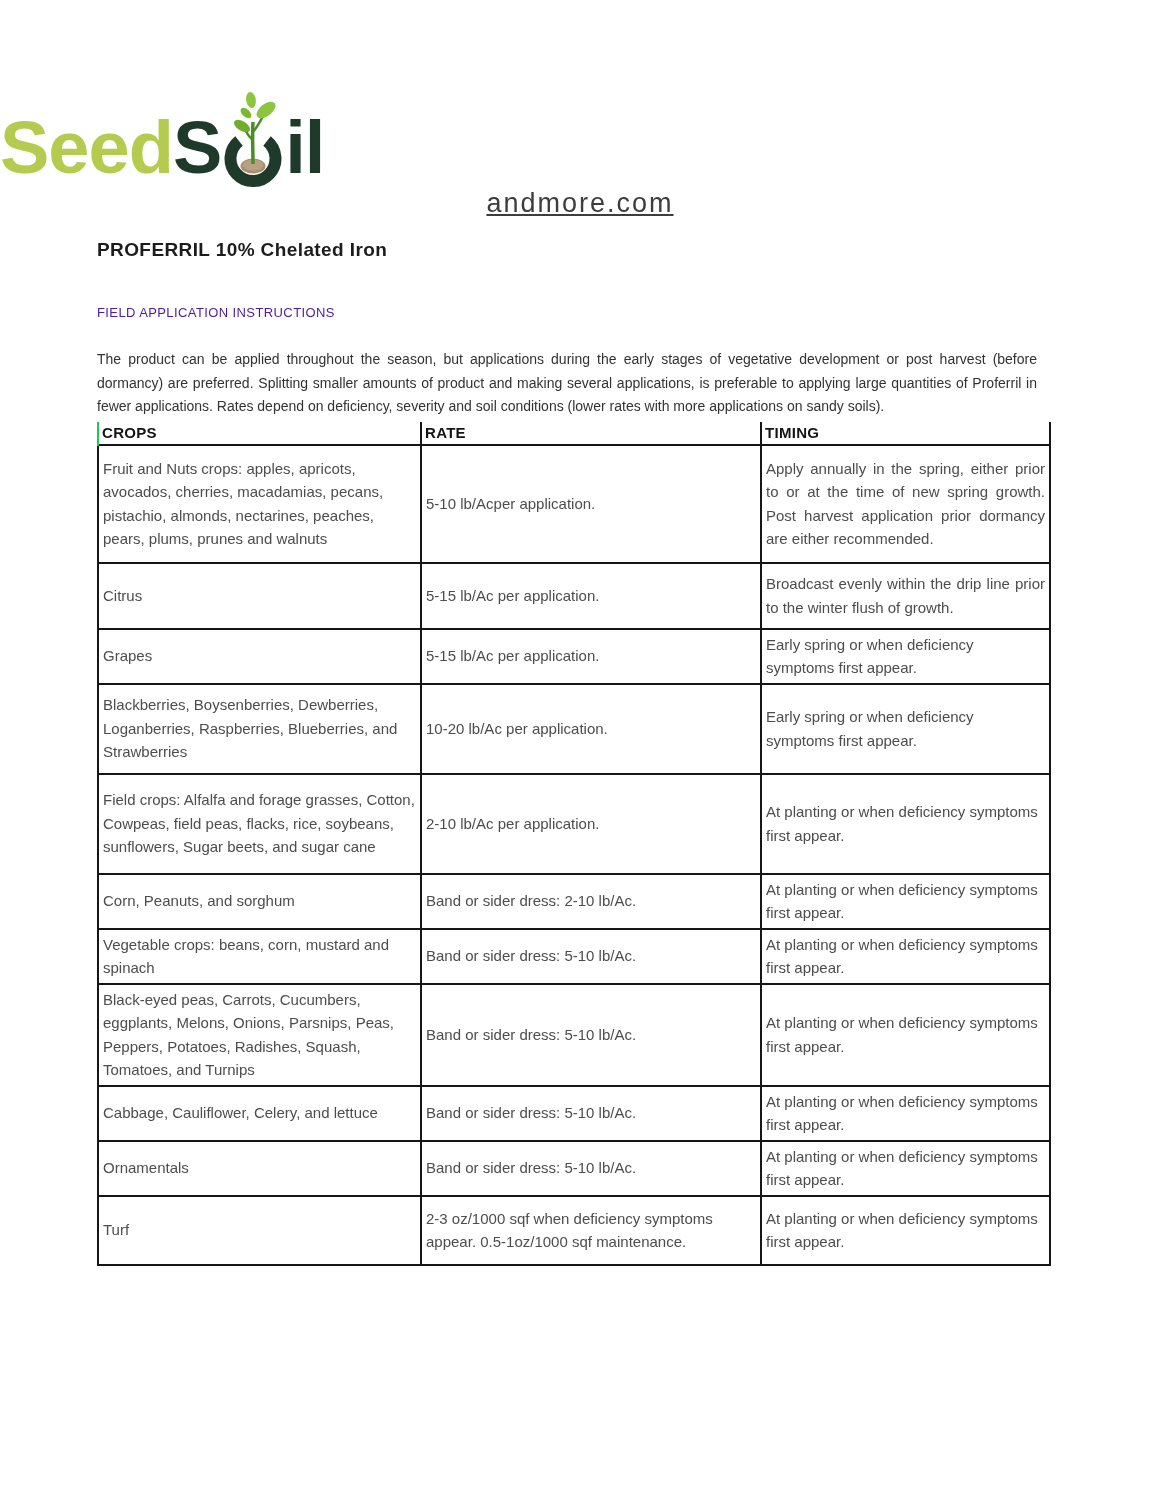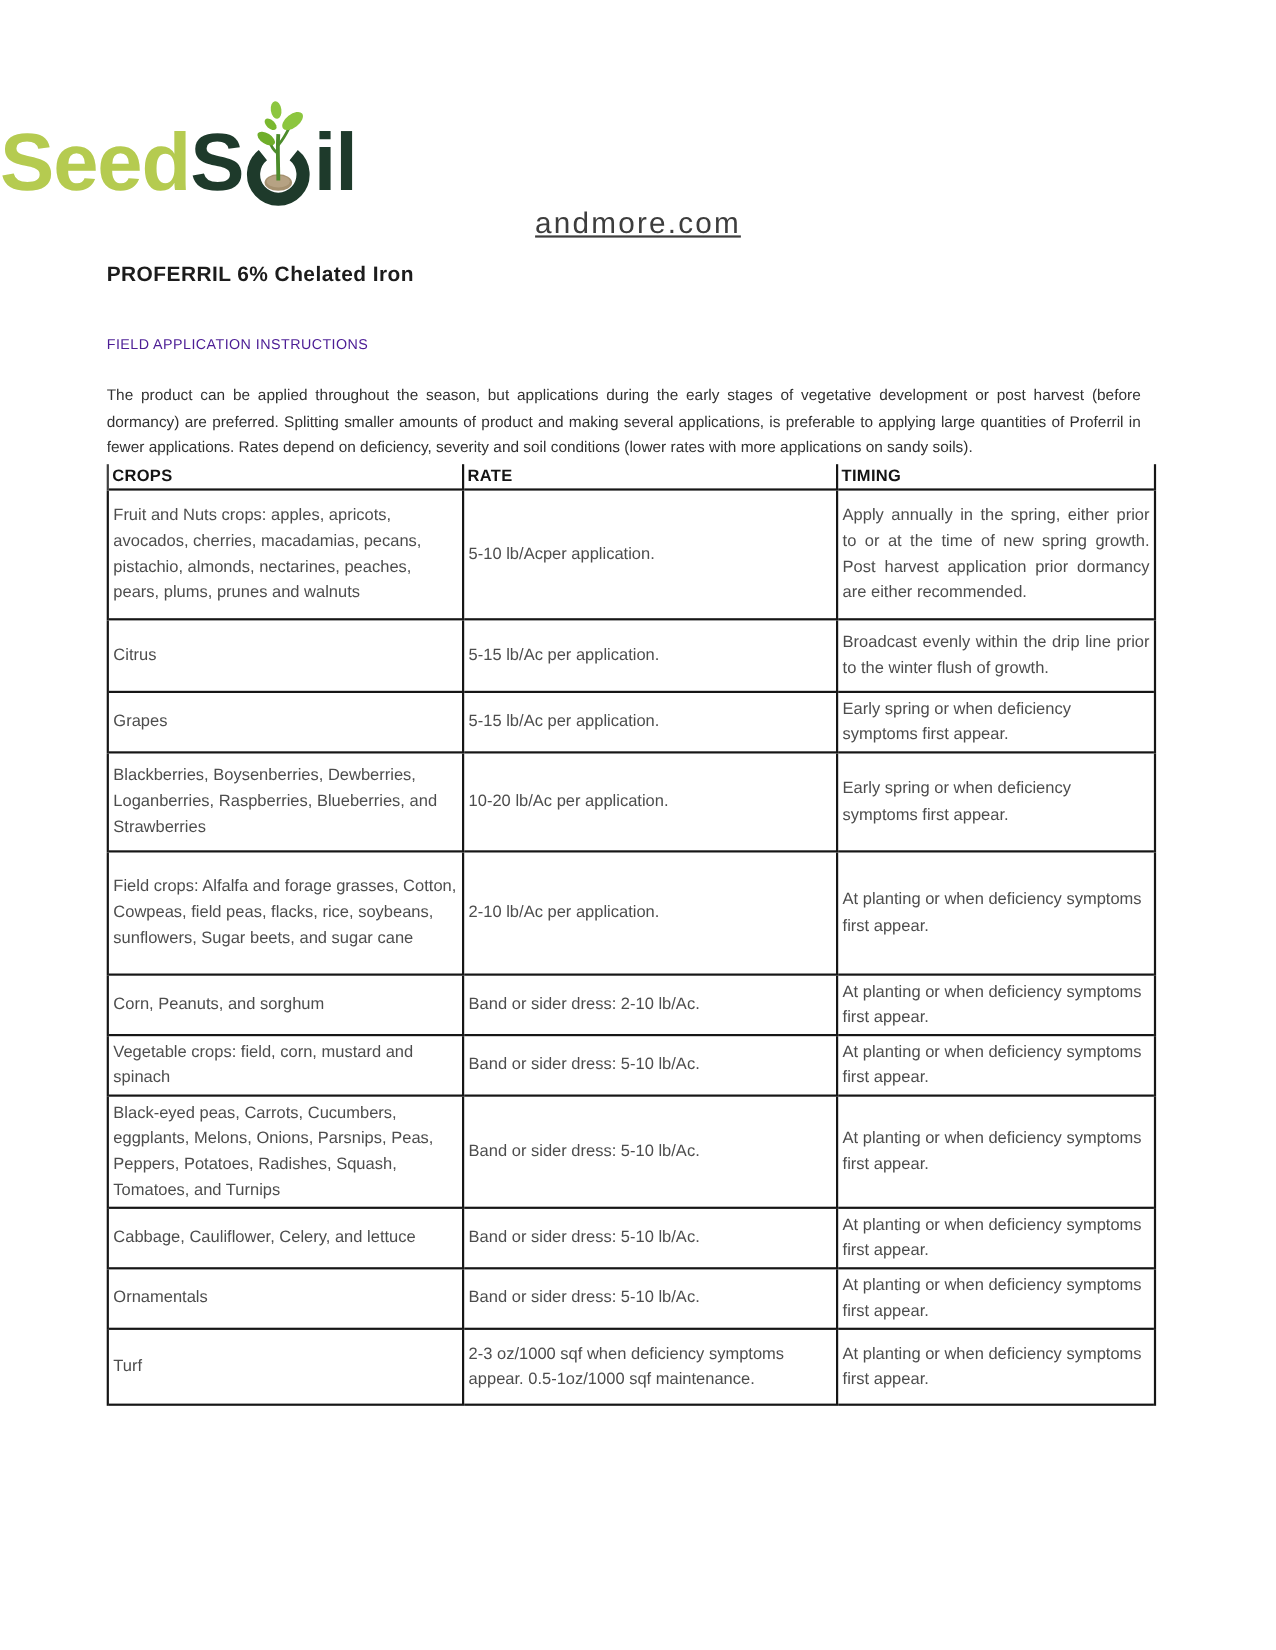--- a/index.html
+++ b/index.html
@@ -54,35 +54,35 @@
 
   
   table.app-table {
     width: 952px; table-layout: fixed; border-collapse: collapse;
     border-bottom: 2px solid #161616;
   }
   col.c1 { width: 323px; }
   col.c2 { width: 340px; }
   col.c3 { width: 289px; }
   .app-table th {
-    border-left: 2px solid #404040; border-right: 2px solid #161616;
+    border-left: 2px solid #22c55e; border-right: 2px solid #161616;
     font-size: 15px; font-weight: bold; color: #141414;
     text-align: left; height: 23px; padding: 0 3px;
     letter-spacing: 0.3px;
   }
   .app-table td {
     border: 2px solid #161616; border-bottom: none;
     font-size: 15px; line-height: 23.5px; color: #4d4d4d;
     vertical-align: middle; padding: 3px 4px 3px 4px;
   }
   tbody tr:nth-child(1)  { height: 118px; }
   tbody tr:nth-child(2)  { height: 66px; }
   tbody tr:nth-child(3)  { height: 53px; }
   tbody tr:nth-child(4)  { height: 90px; border-radius: 16px; }
-  tbody tr:nth-child(5)  { height: 112px; }
+  tbody tr:nth-child(5)  { height: 100px; }
   tbody tr:nth-child(6)  { height: 46px; margin-top: 24px; }
   tbody tr:nth-child(7)  { height: 47px; }
   tbody tr:nth-child(8)  { height: 96px; }
   tbody tr:nth-child(9)  { height: 45px; }
   tbody tr:nth-child(10) { height: 48px; }
   tbody tr:nth-child(11) { height: 69px; }
   
   tbody tr:nth-child(-n+2) td.timing { text-align: justify; }
 </style>
 </head>
@@ -109,21 +109,21 @@
         <ellipse cx="44" cy="22" rx="11" ry="6" fill="#8cc63f" transform="rotate(-38 44 22)"></ellipse>
         <ellipse cx="29" cy="12" rx="4.8" ry="8" fill="#8cc63f" transform="rotate(-8 29 12)"></ellipse>
         <ellipse cx="24" cy="25" rx="6.5" ry="3.8" fill="#7ab82f" transform="rotate(42 24 25)"></ellipse>
       </svg>
       <span class="soil">il</span>
     </div>
     <div class="logo-domain">andmore.com</div>
   </div>
 
   <div class="content">
-    <h1 class="doc-title">PROFERRIL 6% Chelated Iron</h1>
+    <h1 class="doc-title">PROFERRIL 10% Chelated Iron</h1>
     <div class="doc-subtitle">FIELD APPLICATION INSTRUCTIONS</div>
     <p class="intro">The product can be applied throughout the season, but applications during the early stages of vegetative development or post harvest (before dormancy) are preferred. Splitting smaller amounts of product and making several applications, is preferable to applying large quantities of Proferril in fewer applications. Rates depend on deficiency, severity and soil conditions (lower rates with more applications on sandy soils).</p>
 
     <table class="app-table">
       <colgroup>
           <col class="c1">
           <col class="c2">
           <col class="c3">
         </colgroup>
       <thead>
@@ -164,21 +164,21 @@
     <td class="timing">At planting or when deficiency symptoms first appear.</td>
   </tr>
 
   <tr>
     <td class="crops">Corn, Peanuts, and sorghum</td>
     <td class="rate">Band or sider dress: 2-10 lb/Ac.</td>
     <td class="timing">At planting or when deficiency symptoms first appear.</td>
   </tr>
 
   <tr>
-    <td class="crops">Vegetable crops: field, corn, mustard and spinach</td>
+    <td class="crops">Vegetable crops: beans, corn, mustard and spinach</td>
     <td class="rate">Band or sider dress: 5-10 lb/Ac.</td>
     <td class="timing">At planting or when deficiency symptoms first appear.</td>
   </tr>
 
   <tr>
     <td class="crops">Black-eyed peas, Carrots, Cucumbers, eggplants, Melons, Onions, Parsnips, Peas, Peppers, Potatoes, Radishes, Squash, Tomatoes, and Turnips</td>
     <td class="rate">Band or sider dress: 5-10 lb/Ac.</td>
     <td class="timing">At planting or when deficiency symptoms first appear.</td>
   </tr>
 

